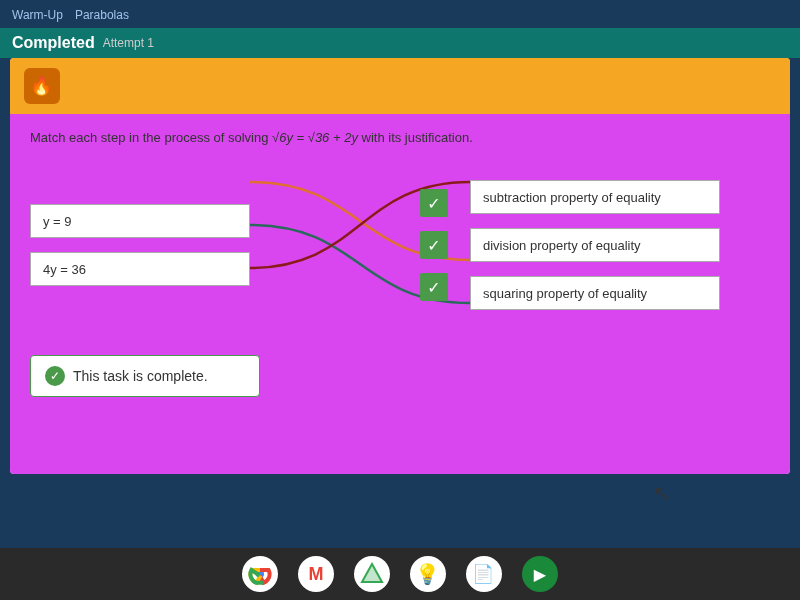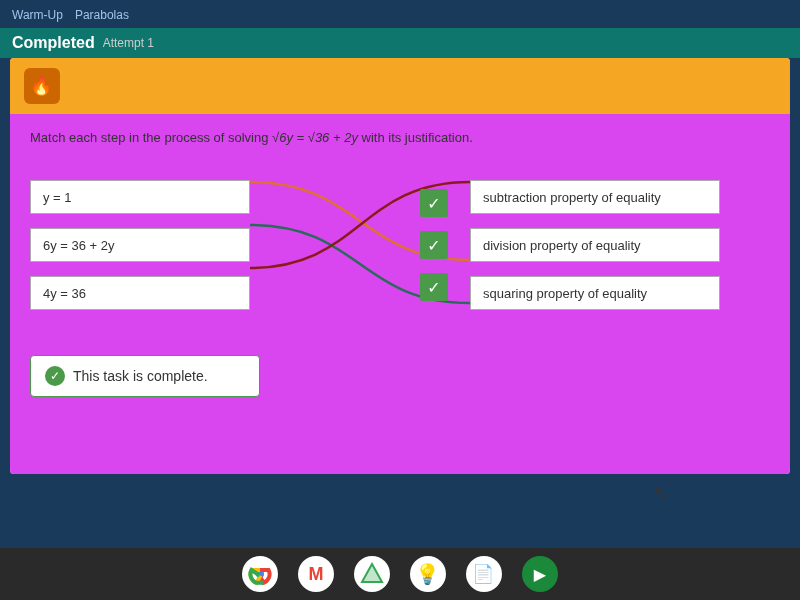--- a/index.html
+++ b/index.html
@@ -274,24 +274,21 @@
   <div class="content-body">
     <div class="instruction">
       Match each step in the process of solving <span class="math">√6y = √36 + 2y</span> with its justification.
     </div>
 
     
     <div class="matching-area">
 
       <div class="left-column">
         <div class="left-item">
-          <span>y = 1</span>
-        </div>
-        <div class="left-item">
-          <span>6y = 36 + 2y</span>
+          <span>y = 9</span>
         </div>
         <div class="left-item">
           <span>4y = 36</span>
         </div>
       </div>
 
       <svg class="svg-lines" viewBox="0 0 220 160">
 
         <path d="M 0,17 C 110,17 110,95 220,95" stroke="#e07030" stroke-width="2.5" fill="none"></path>
 

